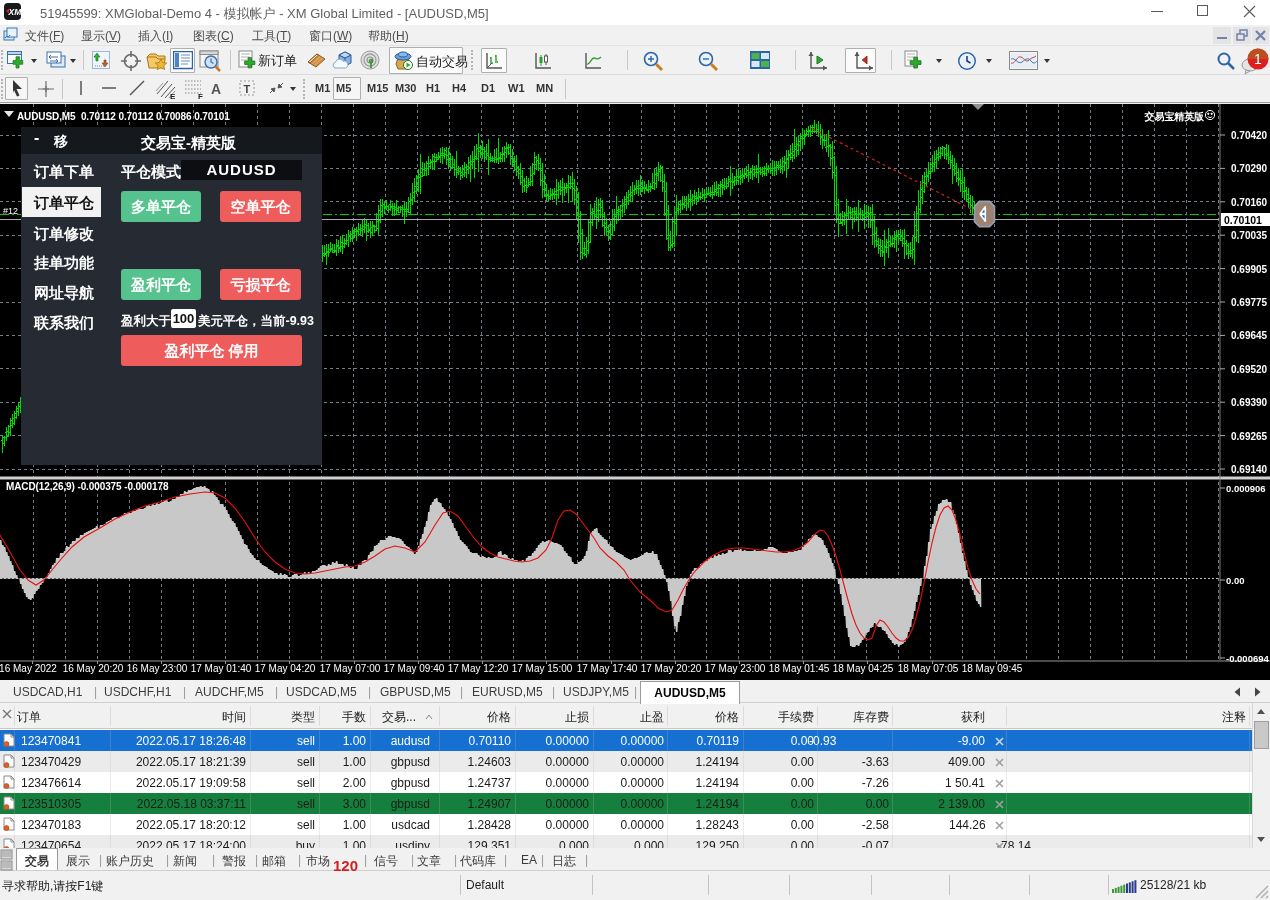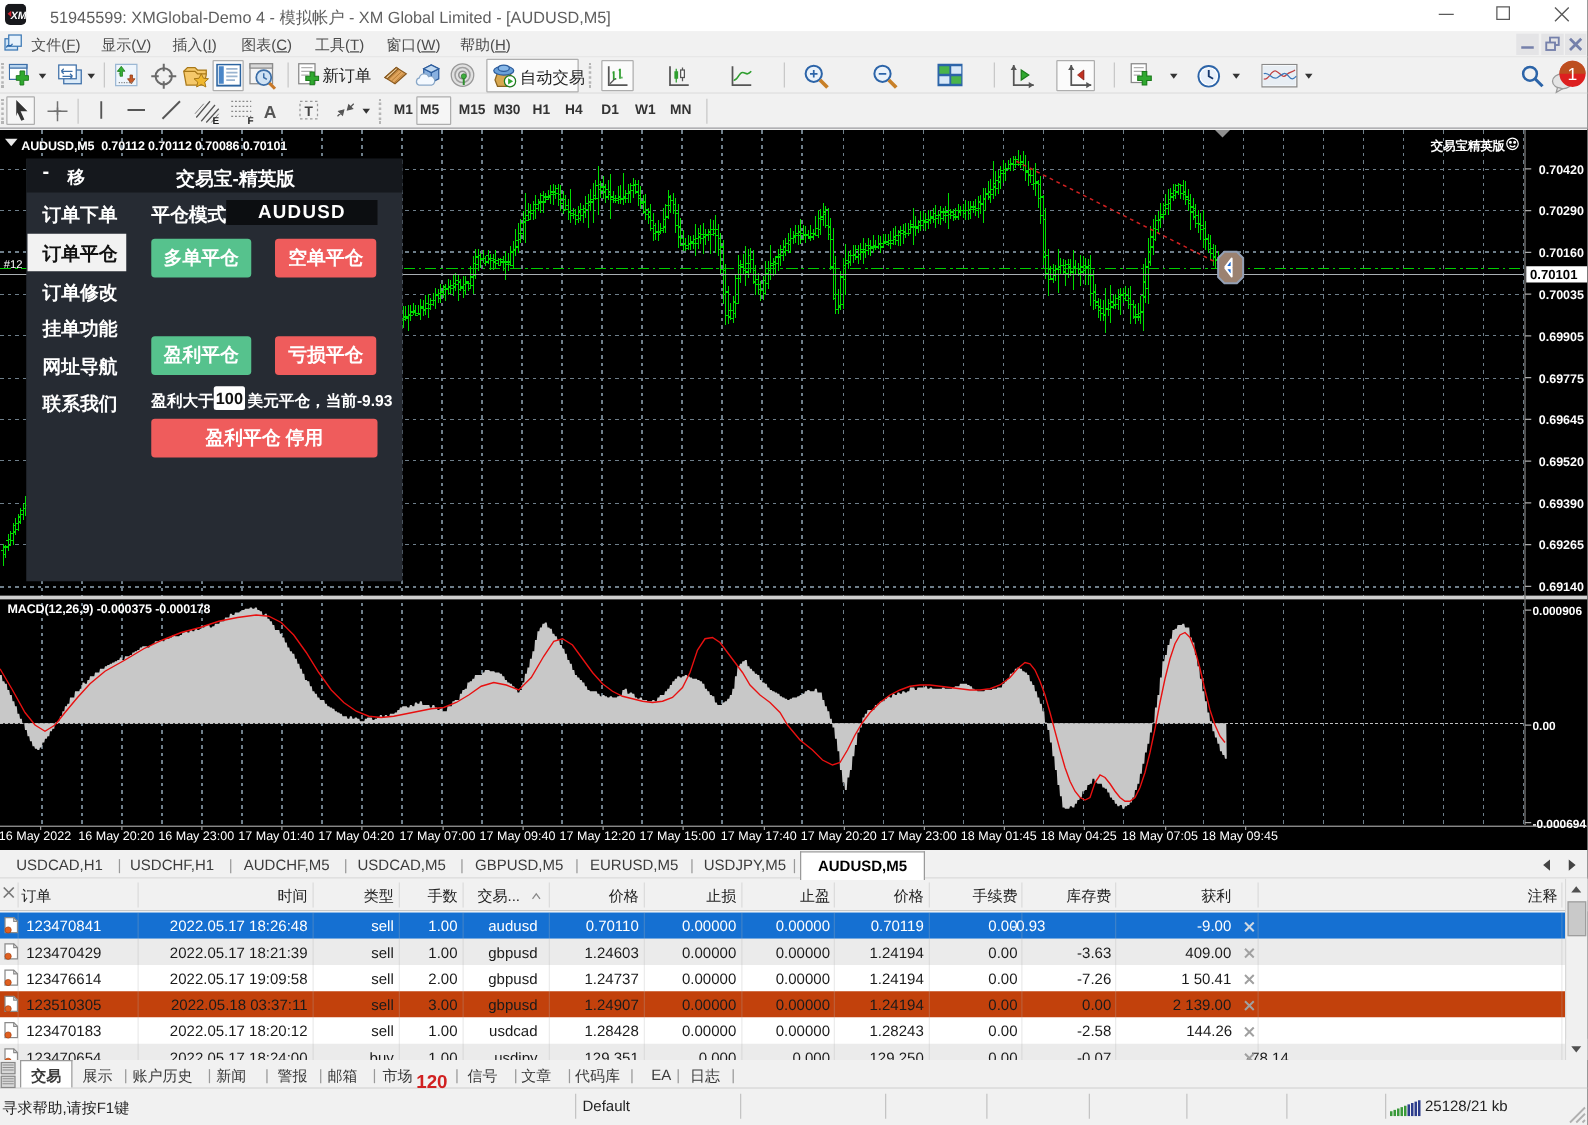--- a/index.html
+++ b/index.html
@@ -564,21 +564,21 @@
       <div class="c" style="left:509px;width:80px;text-align:right">0.00000</div>
       <div class="c" style="left:584px;width:80px;text-align:right">0.00000</div>
       <div class="c" style="left:659px;width:80px;text-align:right">1.24194</div>
       <div class="c" style="left:734px;width:80px;text-align:right">0.00</div>
       <div class="c" style="left:809px;width:80px;text-align:right">-7.26</div>
       <div class="c" style="left:905px;width:80px;text-align:right">1 50.41</div>
       <svg class="abs" style="left:995px;top:7px" width="9" height="9">
         <path d="M1 1l7 7M8 1L1 8" stroke="#a0a0a0" stroke-width="1.6"></path>
       </svg>
     </div>
-    <div class="row" style="top:90px;height:21px;background:#c2410c;color:#1a1a1a">
+    <div class="row" style="top:90px;height:21px;background:#15803d;color:#1a1a1a">
       <svg class="abs" style="left:3px;top:3px" width="12" height="14">
         <path d="M1 1h7l3 3v9H1z" fill="#fff" stroke="#8a8a8a"></path>
         <path d="M8 1v3h3" fill="none" stroke="#8a8a8a"></path>
         <circle cx="3.5" cy="11" r="2.5" fill="#e06020" stroke="#a03808" stroke-width="0.5"></circle>
       </svg>
       <div class="c" style="left:21px">123510305</div>
       <div class="c" style="left:126px;width:120px;text-align:right">2022.05.18 03:37:11</div>
       <div class="c" style="left:255px;width:60px;text-align:right">sell</div>
       <div class="c" style="left:306px;width:60px;text-align:right">3.00</div>
       <div class="c" style="left:375px;width:55px;text-align:right">gbpusd</div>

